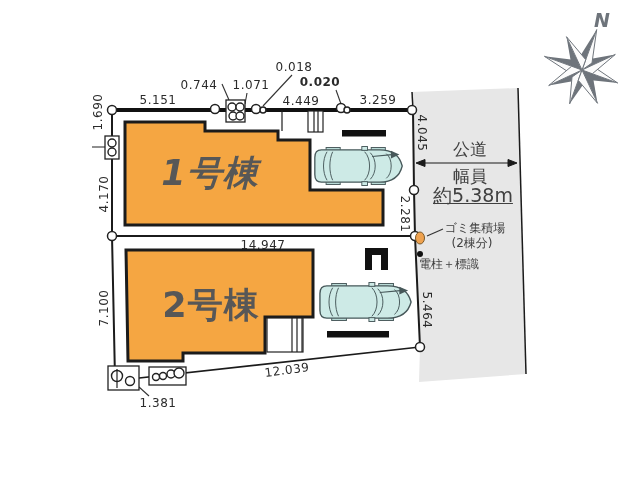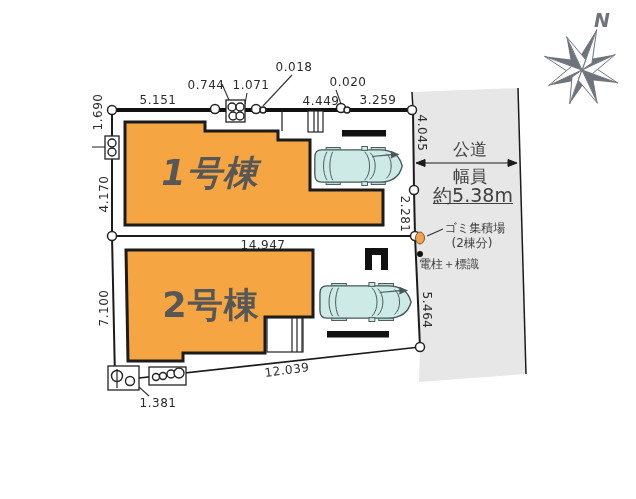--- a/index.html
+++ b/index.html
@@ -172,25 +172,25 @@
   <div class="road-txt road-main" style="left:470px;top:176px;">幅員</div>
   <div class="road-txt road-big" style="left:473px;top:196px;text-decoration:underline;">約5.38m</div>
   <div class="road-txt road-small" style="left:475px;top:228px;">ゴミ集積場</div>
   <div class="road-txt road-small" style="left:472px;top:243px;">(2棟分)</div>
   <div class="road-txt road-small" style="left:449px;top:264px;">電柱＋標識</div>
 
   <div class="north-n" style="left:602px;top:20px;">N</div>
 
   <div class="lbl rotm90" style="left:98px;top:112px;">1.690</div>
   <div class="lbl" style="left:158px;top:100px;">5.151</div>
-  <div class="lbl" style="left:206px;top:85px;text-align:center;">0.744</div>
+  <div class="lbl" style="left:199px;top:85px;text-align:center;">0.744</div>
   <div class="lbl" style="left:251px;top:85px;">1.071</div>
   <div class="lbl" style="left:294px;top:67px;">0.018</div>
-  <div class="lbl" style="left:301px;top:101px;margin-left:20px;">4.449</div>
-  <div class="lbl" style="left:348px;top:82px;">0.020</div>
+  <div class="lbl" style="left:301px;top:101px;">4.449</div>
+  <div class="lbl" style="left:320px;top:82px;font-weight:bold;">0.020</div>
   <div class="lbl" style="left:378px;top:100px;">3.259</div>
   <div class="lbl rot90" style="left:422px;top:133px;">4.045</div>
   <div class="lbl rotm90" style="left:104px;top:194px;">4.170</div>
   <div class="lbl rot90" style="left:405px;top:214px;">2.281</div>
   <div class="lbl" style="left:263px;top:245px;">14.947</div>
   <div class="lbl rotm90" style="left:104px;top:308px;">7.100</div>
   <div class="lbl rot90" style="left:427px;top:310px;">5.464</div>
   <div class="lbl rot-slope" style="left:287px;top:370px;">12.039</div>
   <div class="lbl" style="left:158px;top:403px;">1.381</div>
 

